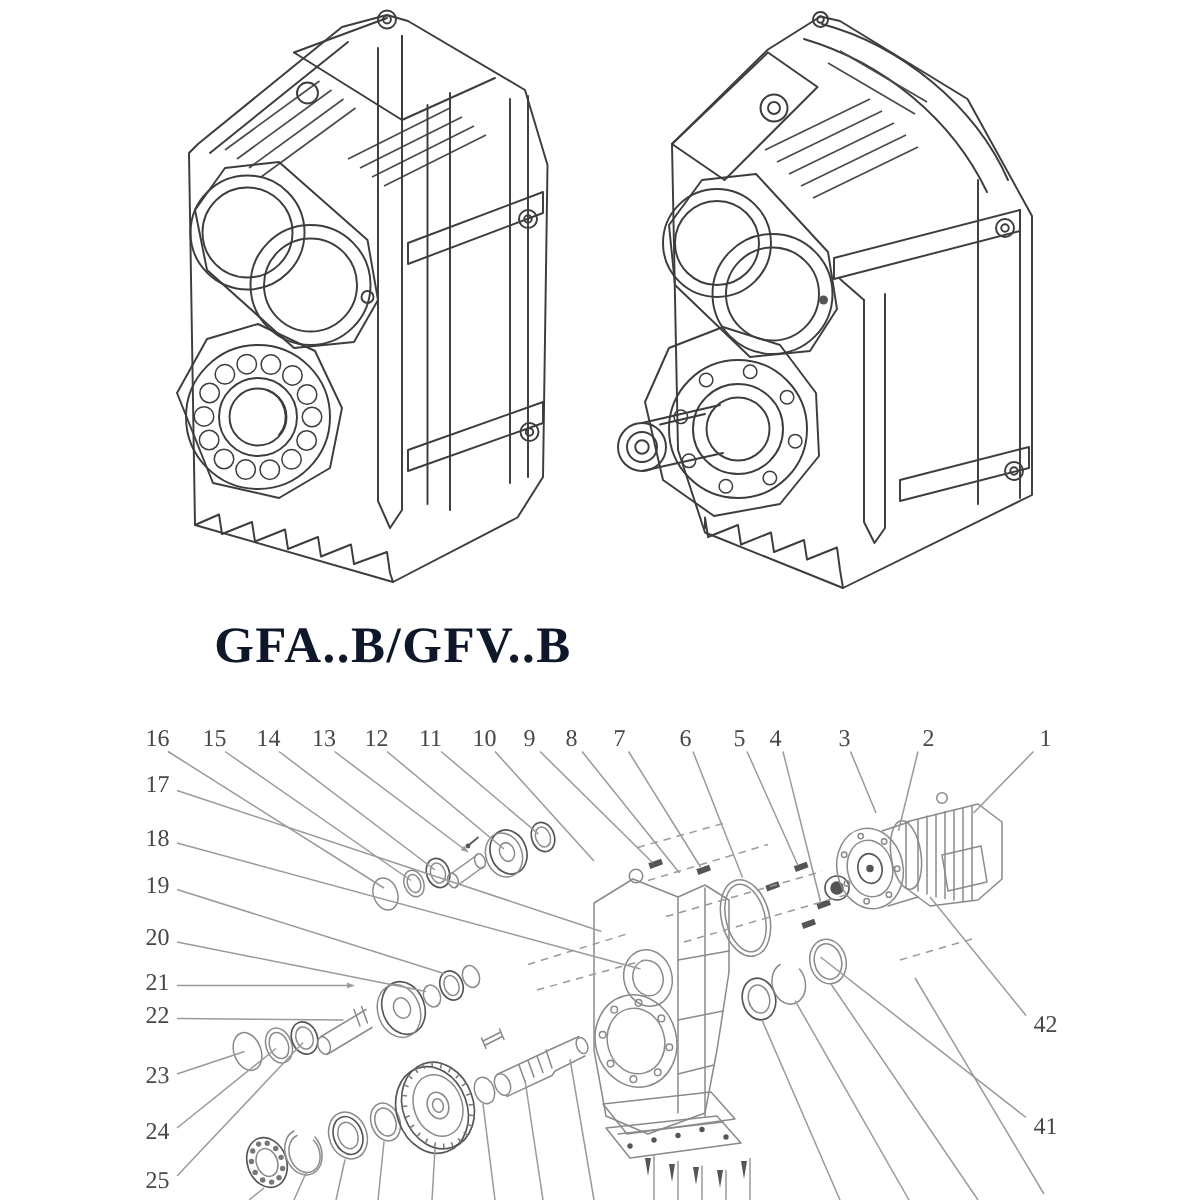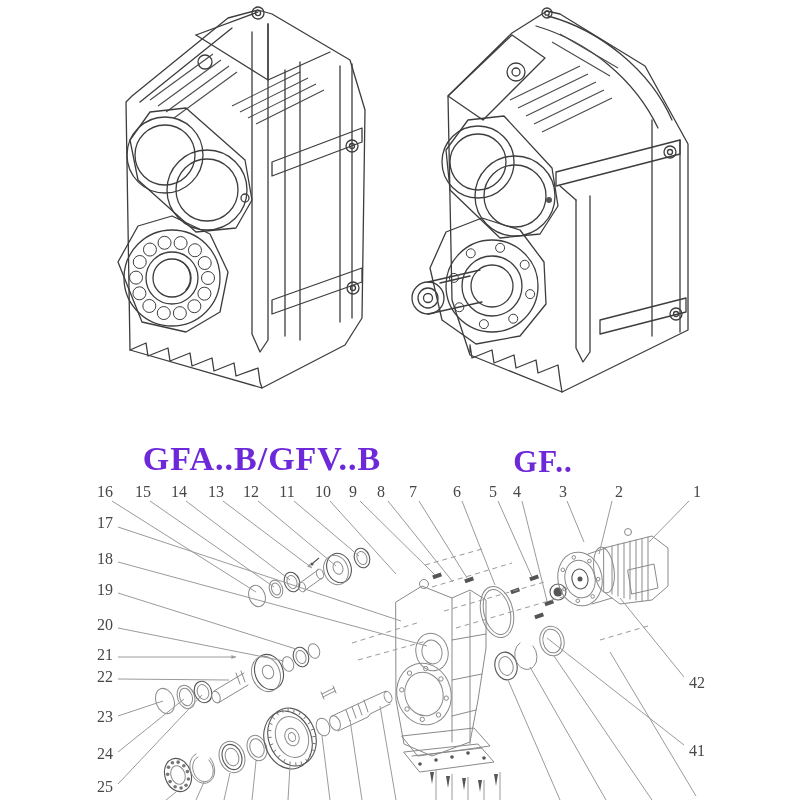--- a/index.html
+++ b/index.html
@@ -1,21 +1,21 @@
 <!DOCTYPE html>
 <html><head>
 <meta charset="utf-8">
 <style>
   html,body{margin:0;padding:0;background:#fff;}
   #canvas{position:relative;width:800px;height:800px;background:#fff;overflow:hidden;
           font-family:"Liberation Serif", serif;}
   svg{position:absolute;left:0;top:0;}
-  .model-label{position:absolute;color:#6d28d9;font-weight:bold;
+  .model-label{position:absolute;color:#0f172a;font-weight:bold;
                font-family:"Liberation Serif", serif;text-align:center;
-               letter-spacing:1px;margin-top:28px;}
+               letter-spacing:1px;}
   #label-left{left:118px;top:412px;width:288px;font-size:34px;}
   #label-right{left:468px;top:416px;width:150px;font-size:31px;}
   .ln{stroke:#3d3d3d;stroke-width:1.3;fill:none;stroke-linejoin:round;stroke-linecap:round;}
   .lnt{stroke:#4a4a4a;stroke-width:1.1;fill:none;}
   .ex{stroke:#8a8a8a;stroke-width:1;fill:none;stroke-linejoin:round;stroke-linecap:round;}
   .exd{stroke:#9a9a9a;stroke-width:1;fill:none;stroke-dasharray:5 4;}
   .exdark{stroke:#555;stroke-width:1.1;fill:none;}
   .fill-dark{fill:#555;stroke:none;}
   .cut{stroke:#9a9a9a;stroke-width:1;fill:none;}
 </style>
@@ -167,21 +167,20 @@
       <circle cx="513.240922365586" cy="318.7081521498715" r="4.5" fill="none" stroke="#3d3d3d" stroke-width="1"></circle>
       <circle cx="483.89144405810737" cy="324.14775642861844" r="4.5" fill="none" stroke="#3d3d3d" stroke-width="1"></circle>
       <circle cx="459.2918478501285" cy="307.2409223655861" r="4.5" fill="none" stroke="#3d3d3d" stroke-width="1"></circle>
       <circle cx="453.85224357138156" cy="277.89144405810737" r="4.5" fill="none" stroke="#3d3d3d" stroke-width="1"></circle>
       <circle cx="470.7590776344139" cy="253.29184785012848" r="4.5" fill="none" stroke="#3d3d3d" stroke-width="1"></circle>
       <circle cx="500.1085559418926" cy="247.85224357138156" r="4.5" fill="none" stroke="#3d3d3d" stroke-width="1"></circle>
       <circle cx="524.7081521498716" cy="264.7590776344139" r="4.5" fill="none" stroke="#3d3d3d" stroke-width="1"></circle>
     </svg>
 
   <div class="model-label" id="label-left">GFA..B/GFV..B</div>
-  <div class="model-label" id="label-right">GF..</div>
 
   <svg id="exploded" width="800" height="330" viewBox="0 470 800 330" style="top:470px">
 
     <g>
       <path class="ex" d="M396,602 L422,586 L452,598 L470,590 L486,600 L486,648 L478,700 L470,742 L432,756 L404,744 L396,700 Z"></path>
       <path class="ex" d="M452,598 L452,742"></path>
       <path class="ex" d="M470,592 L470,744"></path>
       <path class="ex" d="M452,640 L486,634"></path>
       <path class="ex" d="M452,680 L482,674"></path>
       <path class="ex" d="M452,716 L476,710"></path>

